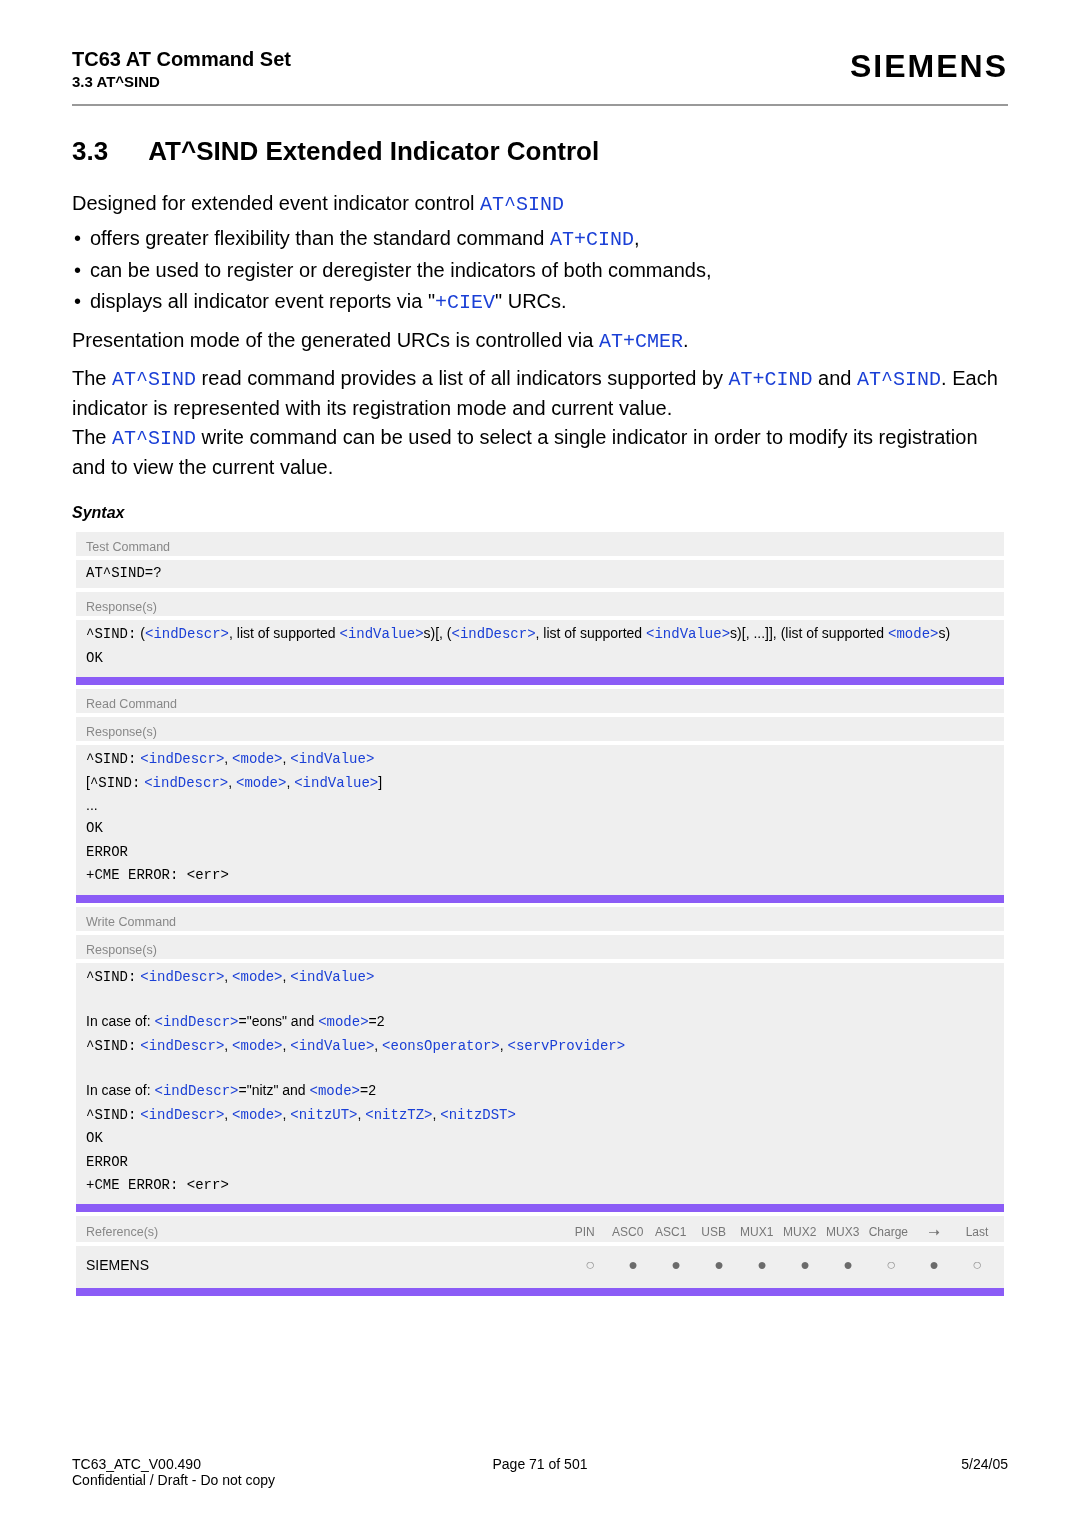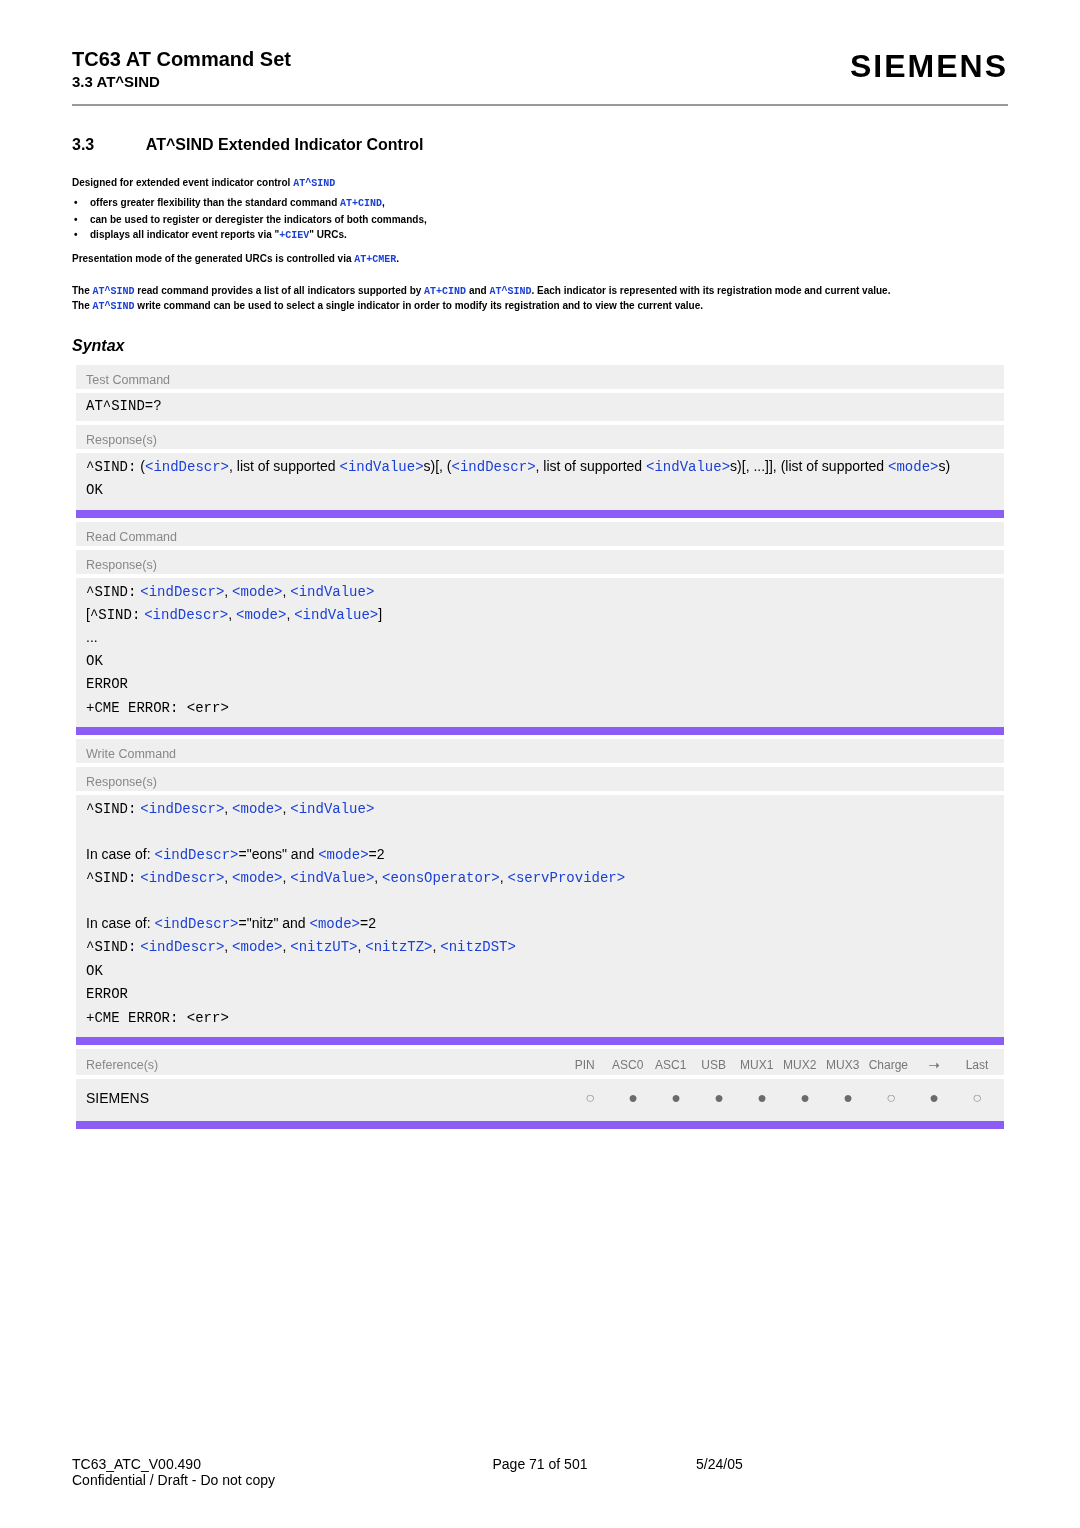--- a/index.html
+++ b/index.html
@@ -19,29 +19,29 @@
   .header {
     display: flex;
     justify-content: space-between;
     align-items: flex-start;
     padding-bottom: 14px;
   }
   .header-left .line1 { font-weight: bold; font-size: 20px; text-align: center; }
   .header-left .line2 { font-weight: bold; font-size: 15px; margin-top: 2px; }
   .logo { font-weight: bold; font-size: 32px; letter-spacing: 2px; }
   hr.div { border: none; border-top: 2px solid #999; margin: 0 0 30px 0; }
-  .sec-title { font-size: 16px; font-weight: bold; margin-bottom: 22px; }
+  .sec-title { font-size: 26px; font-weight: bold; margin-bottom: 22px; }
   .sec-num { display: inline-block; width: 70px; }
-  .body-text { font-size: 10px; line-height: 1.4; font-weight: bold; }
+  .body-text { font-size: 20px; line-height: 1.4; }
   .link { color: #1a3fd6; }
   .mono { font-family: "Courier New", Courier, monospace; }
   ul.bullets { list-style: none; margin: 4px 0 8px 0; }
   ul.bullets li { padding-left: 18px; position: relative; line-height: 1.55; }
   ul.bullets li::before { content: "•"; position: absolute; left: 2px; top: 0; }
-  .para { margin-top: 17px; line-height: 1.45; }
+  .para { margin-top: 8px; line-height: 1.45; }
   .syntax-head { font-weight: bold; font-style: italic; font-size: 16px; margin: 22px 0 10px 0; }
   .block { background: #efefef; padding: 2px 10px 2px 10px; margin: 4px; }
   .block.label { color: #888; font-size: 12.5px; padding-top: 8px; padding-bottom: 2px; }
   .block.sep { border-bottom: 8px solid #8b5cf6; padding-bottom: 10px; }
   .block.content { font-size: 14px; line-height: 1.6; padding-bottom: 8px; }
   .block.content.tight { padding-bottom: 4px; }
   .ref-row { display: flex; align-items: center; justify-content: space-between; }
   .ref-cols { display: flex; gap: 9px; align-items: center; color: #777; font-size: 12px; }
   .ref-cols span { text-align: center; min-width: 34px; }
   .dot-row { display: flex; gap: 9px; align-items: center; }
@@ -50,21 +50,21 @@
   .odot { color: #999; }
   .arrow { color: #777; font-size: 14px; }
   .footer {
     position: absolute;
     bottom: 40px; left: 72px; right: 72px;
     display: flex; justify-content: space-between;
     font-size: 14px;
   }
   .footer .col { flex: 1; }
   .footer .c2 { text-align: center; }
-  .footer .c3 { text-align: left; }
+  .footer .c3 { text-align: right; }
 </style>
 </head>
 <body>
 
 <div class="page">
 
   <div class="header">
     <div class="header-left">
       <div class="line1">TC63 AT Command Set</div>
       <div class="line2">3.3 AT^SIND</div>

